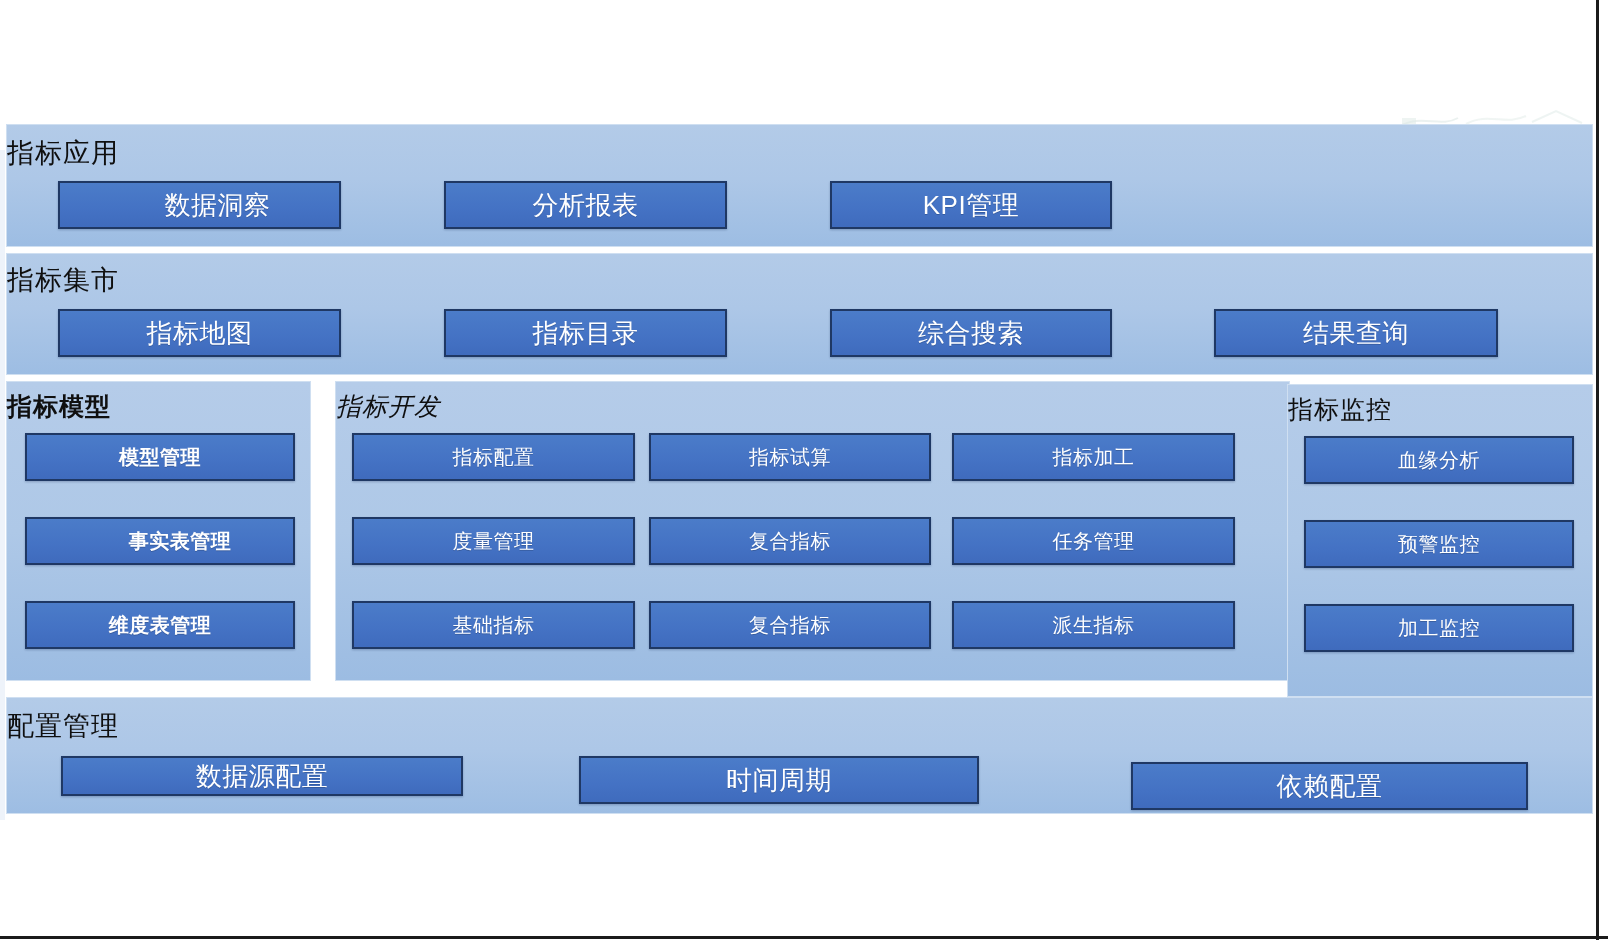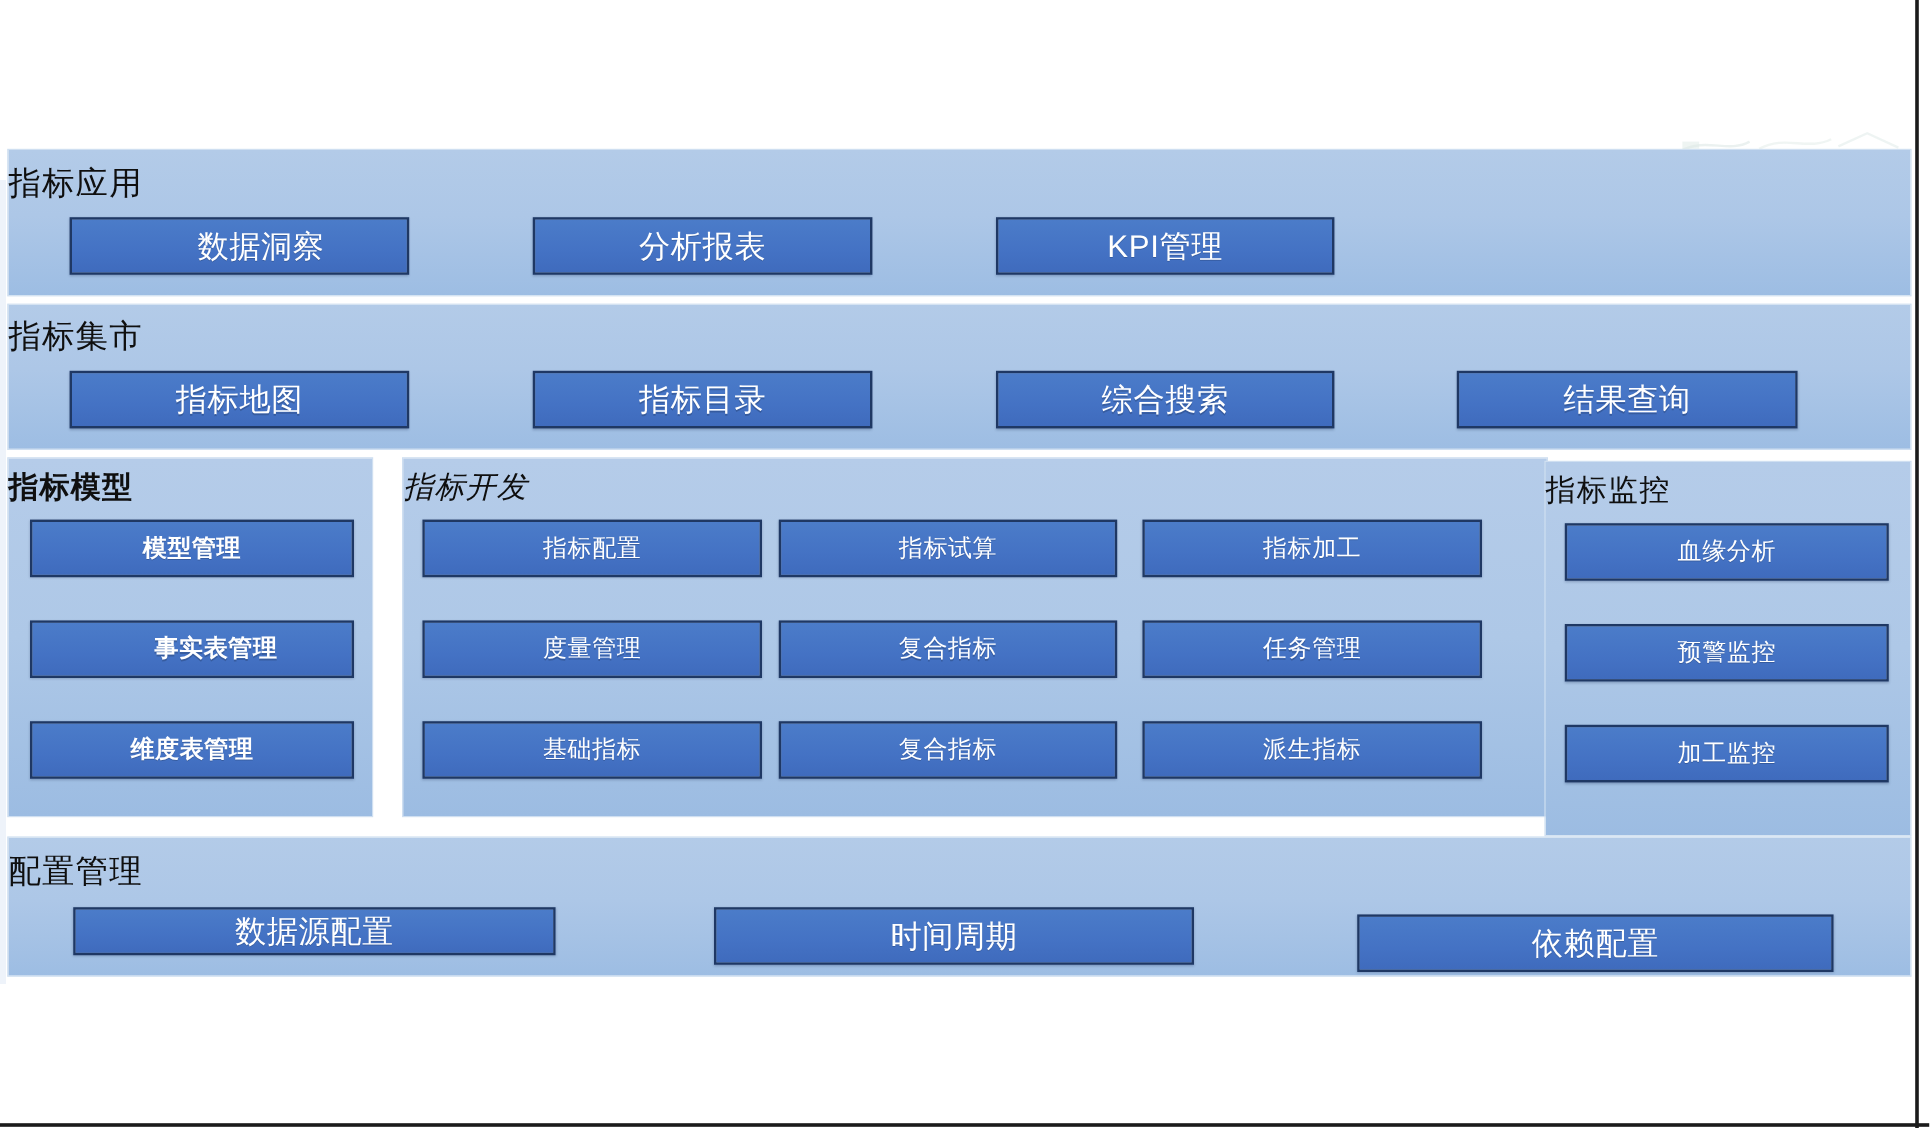--- a/index.html
+++ b/index.html
@@ -157,20 +157,20 @@
   <div class="panel" style="left:1287px; top:384px; width:306px; height:313px;">
     <div class="panel-title" style="top:9px;">指标监控</div>
     <div class="chip sm" style="left:16px; top:51px; width:270px; height:48px;">血缘分析</div>
     <div class="chip sm" style="left:16px; top:135px; width:270px; height:48px;">预警监控</div>
     <div class="chip sm" style="left:16px; top:219px; width:270px; height:48px;">加工监控</div>
   </div>
 
   <div class="band" style="left:6px; top:697px; width:1587px; height:117px;padding-left:38px;">
     <div class="band-title" style="top:12px;">配置管理</div>
     <div class="chip" style="left:54px; top:58px; width:402px; height:40px;">数据源配置</div>
-    <div class="chip" style="left:588px; top:58px; width:400px; height:48px;">时间周期</div>
+    <div class="chip" style="left:572px; top:58px; width:400px; height:48px;">时间周期</div>
     <div class="chip" style="left:1124px; top:64px; width:397px; height:48px;">依赖配置</div>
   </div>
 
   <div class="edge-right"></div>
   <div class="edge-bottom"></div>
 
 </div>
 
 </body></html>

